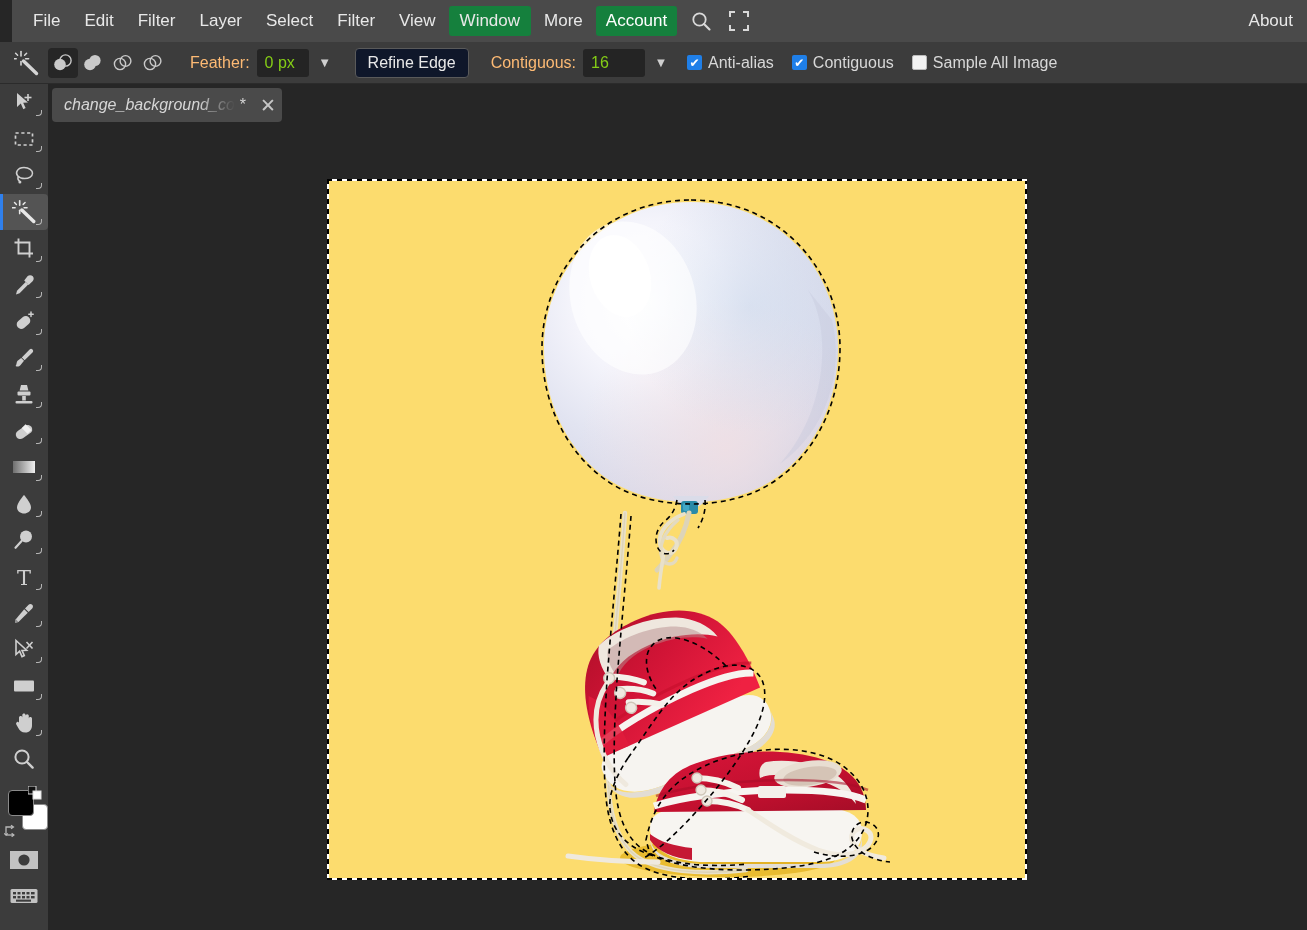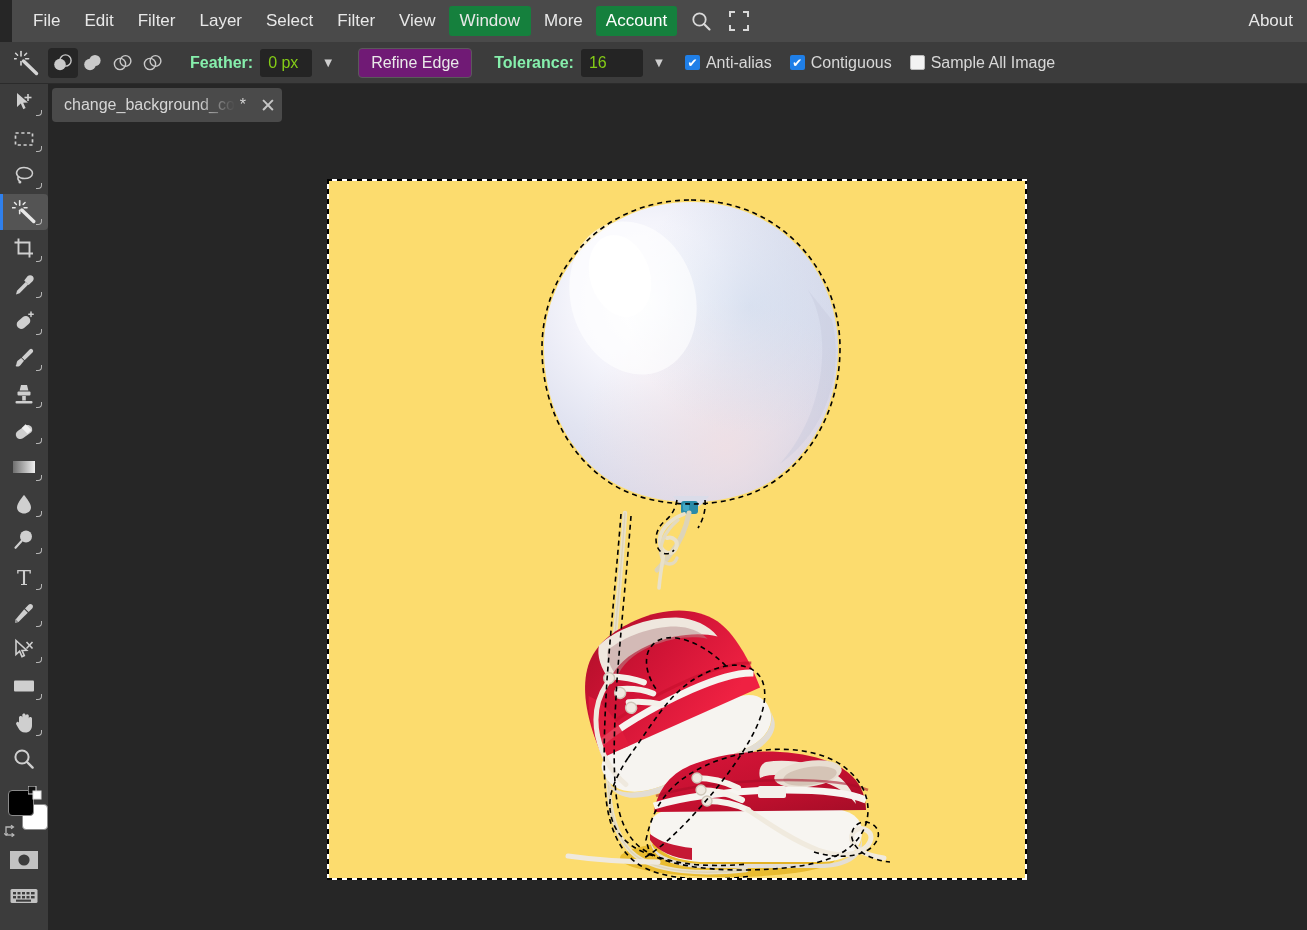--- a/index.html
+++ b/index.html
@@ -54,38 +54,38 @@
     display: flex; align-items: center; justify-content: center;
   }
   .selmodes { display: flex; align-items: center; margin-left: 4px; }
   .selmode {
     width: 30px; height: 30px;
     display: flex; align-items: center; justify-content: center;
     border-radius: 4px;
   }
   .selmode.active { background: #262626; }
   .opt-label {
-    font-size: 16px; color: #86efac;
-    margin-left: 22px; margin-right: 7px; white-space: nowrap; font-weight: bold;
+    font-size: 16px; color: #fdba74;
+    margin-left: 22px; margin-right: 7px; white-space: nowrap;
   }
   .opt-field {
     background: #242424; color: #84cc16;
     border: none; border-radius: 3px;
     font-size: 16px; font-family: "Liberation Sans", sans-serif;
     height: 28px; padding: 0 8px;
   }
   .opt-field.feather { width: 52px; }
   .opt-field.tolerance { width: 62px; }
   .opt-caret {
     margin-left: 8px; font-size: 13px; color: #cfcfcf;
     width: 16px; text-align: center;
   }
   .refine-btn {
     margin-left: 22px;
-    background: #701a75; color: #e9e9e9;
+    background: #0f172a; color: #e9e9e9;
     border: 1px solid #5a5a5a; border-radius: 4px;
     font-size: 16px; font-family: "Liberation Sans", sans-serif;
     height: 30px; padding: 0 12px;
   }
   .chk-group { display: flex; align-items: center; margin-left: 18px; }
   .chk-box {
     width: 15px; height: 15px; border-radius: 2px;
     display: flex; align-items: center; justify-content: center;
     margin-right: 6px;
   }
@@ -152,20 +152,21 @@
     height: 34px; background: #4a4a4a;
     border-radius: 4px;
     display: flex; align-items: center;
     padding: 0 6px 0 12px;
   }
   .doctab-title {
     font-size: 16px; color: #d6d6d6;
     max-width: 185px; overflow: hidden; white-space: nowrap;
     -webkit-mask-image: linear-gradient(90deg,#000 78%,transparent 100%);
     mask-image: linear-gradient(90deg,#000 78%,transparent 100%);
+    font-style: italic;
   }
   .doctab-dirty { font-size: 16px; color: #d6d6d6; margin-left: 5px; }
   .doctab-close {
     font-size: 19px; color: #c6c6c6;
     margin-left: 14px; line-height: 1;
     font-family: "DejaVu Sans", sans-serif;
   }
 
   
   .workspace {
@@ -266,21 +267,21 @@
         </svg>
       </div>
     </div>
 
     <div class="opt-label">Feather:</div>
     <input class="opt-field feather" value="0 px" style="">
     <div class="opt-caret">▼</div>
 
     <button class="refine-btn">Refine Edge</button>
 
-    <div class="opt-label">Tolerance:</div>
+    <div class="opt-label">Contiguous:</div>
     <input class="opt-field tolerance" value="16" style="">
     <div class="opt-caret">▼</div>
 
     <div class="chk-group">
       <div class="chk-box on">
           <span class="tick">✔</span>
         </div>
       <span class="chk-label">Anti-alias</span>
     </div>
     <div class="chk-group">

